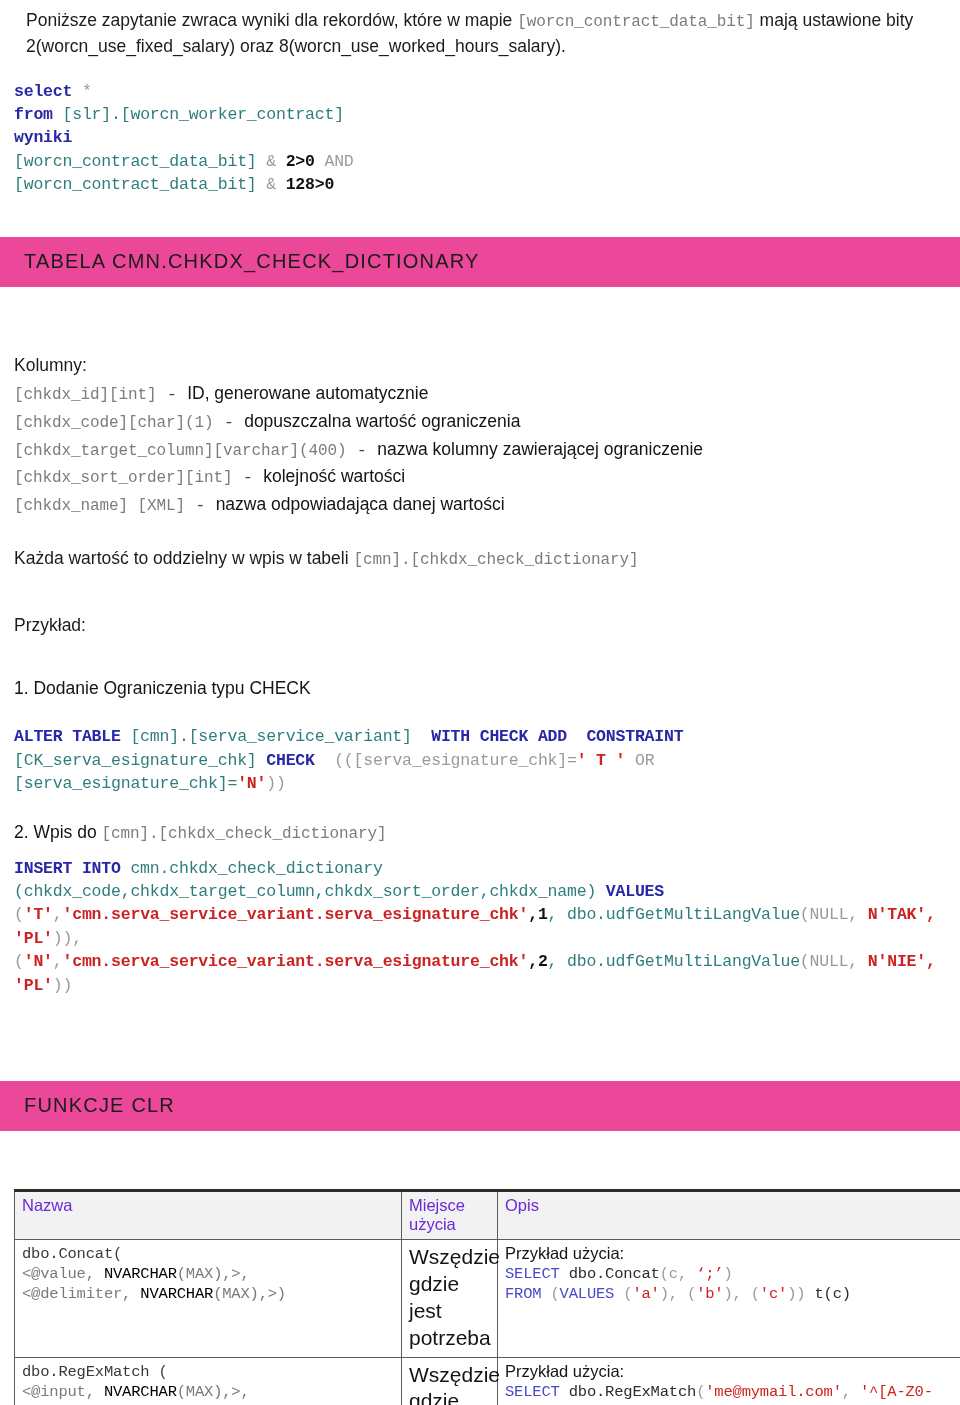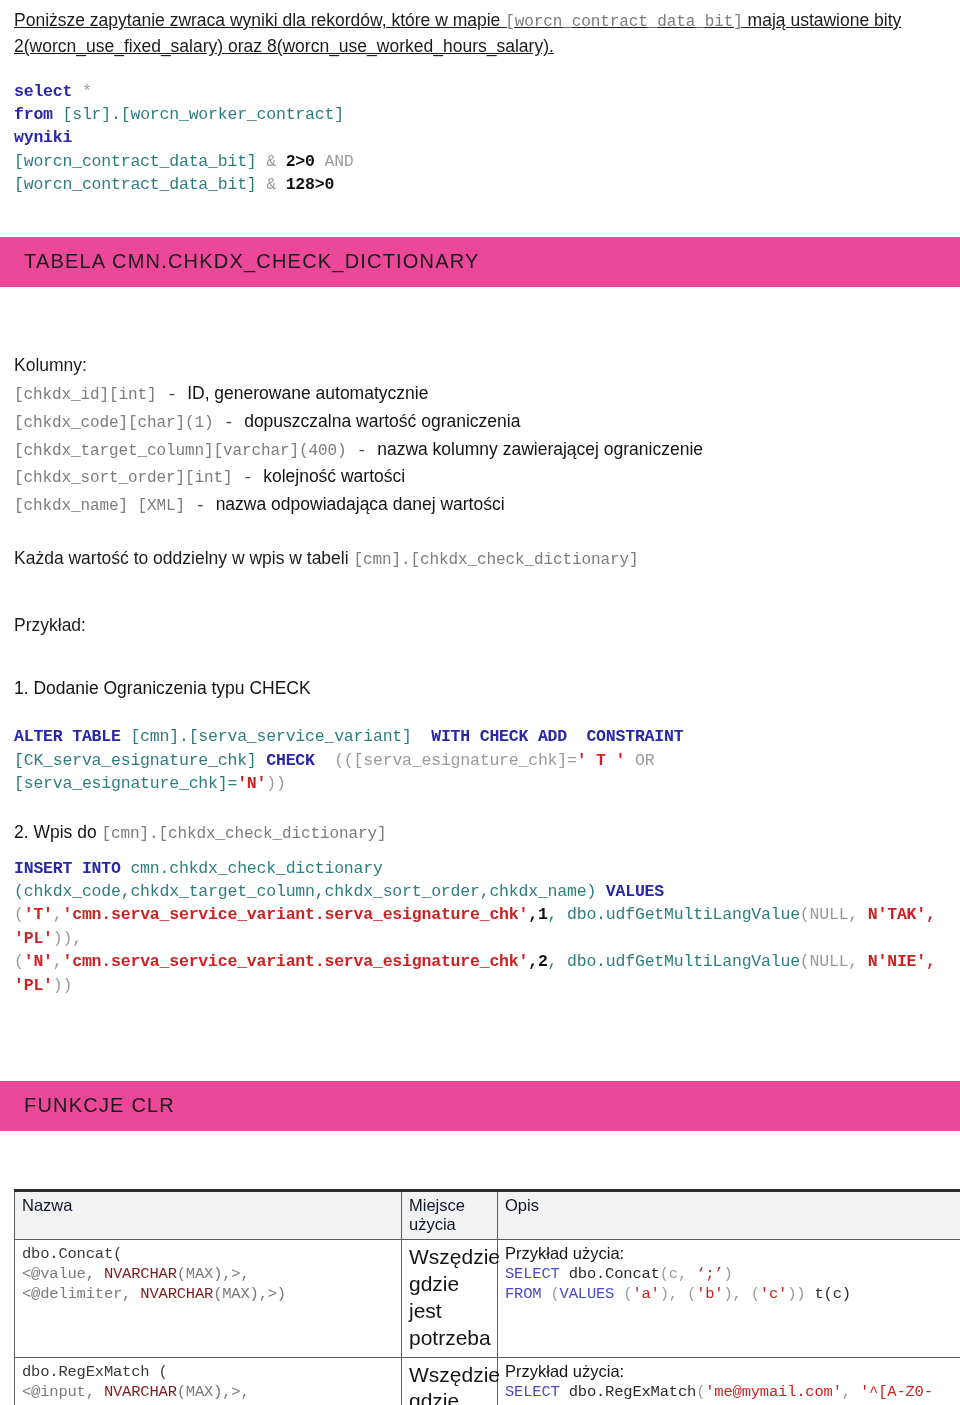--- a/index.html
+++ b/index.html
@@ -17,22 +17,21 @@
   }
   .page {
     width: 960px;
     box-sizing: border-box;
     padding: 8px 14px 0 14px;
   }
   .para {
     font-size: 17.5px;
     line-height: 1.45;
     color: #1c1c1c;
-    margin: 0 0 6px 0;
-    text-decoration: underline;
+    margin: 0 0 6px 12px;
   }
   .mono {
     font-family: "Liberation Mono", "DejaVu Sans Mono", monospace;
     font-size: 16px;
     color: #7c7c7c;
     letter-spacing: -0.1px;
   }
   .codeblock {
     font-family: "Liberation Mono", "DejaVu Sans Mono", monospace;
     font-size: 16.5px;
@@ -98,21 +97,21 @@
     border: 1px solid #5c5c5c;
     vertical-align: top;
     padding: 4px 6px 5px 7px;
   }
   table.clr thead th {
     background: #f2f2f2;
     border-top: 3px solid #2b2b2b;
     font-weight: normal;
     text-align: left;
     font-size: 16.5px;
-    color: #0f172a;
+    color: #6d28d9;
   }
   table.clr tbody td {
     font-size: 15.5px;
   }
   .col-nazwa { width: 373px; }
   .col-miejsce { width: 82px; }
   .col-opis { width: 482px; }
 
   .cellmono {
     font-family: "Liberation Mono", "DejaVu Sans Mono", monospace;
@@ -121,21 +120,21 @@
     white-space: pre-wrap;
     color: #3a3a3a;
     letter-spacing: -0.2px;
   }
   .cellsans {
     font-family: "Liberation Sans", sans-serif;
     font-size: 21px;
     line-height: 1.28;
     color: #141414;
   }
-  .type { color: #7f1d1d; }
+  .type { color: #000000; }
   .angle { color: #7a7a7a; }
   .ex-label {
     font-family: "Liberation Sans", sans-serif;
     font-size: 16.5px;
     color: #141414;
     display: block;
     margin-bottom: 1px;
   }
   .ckw  { color: #4a4ac8; }
   .cpar { color: #9b9b9b; }

